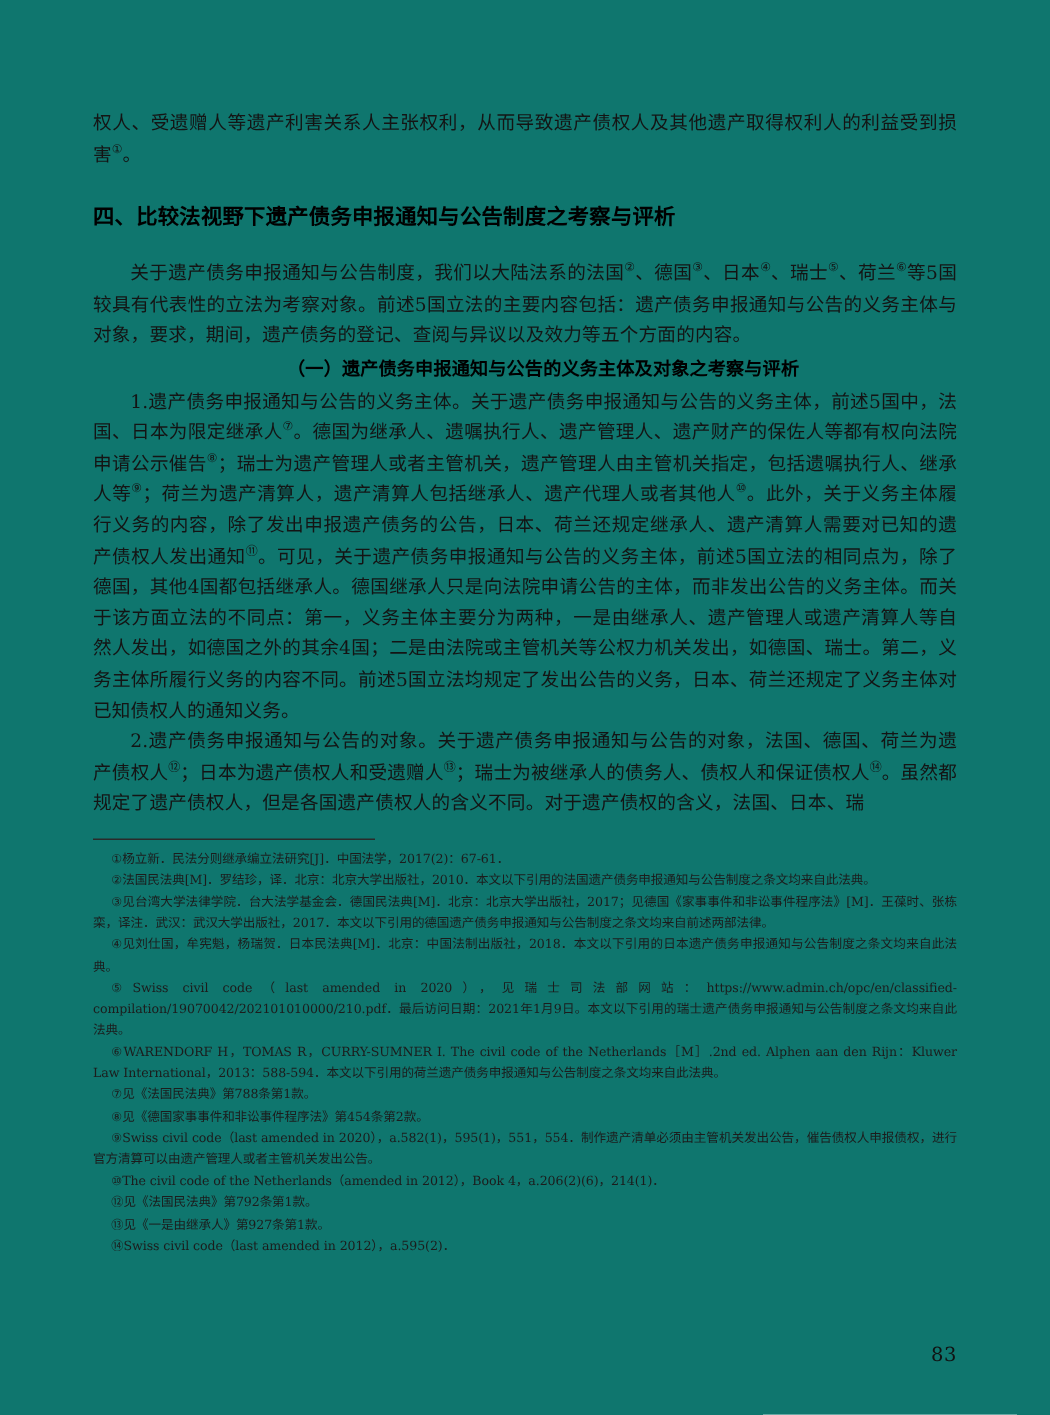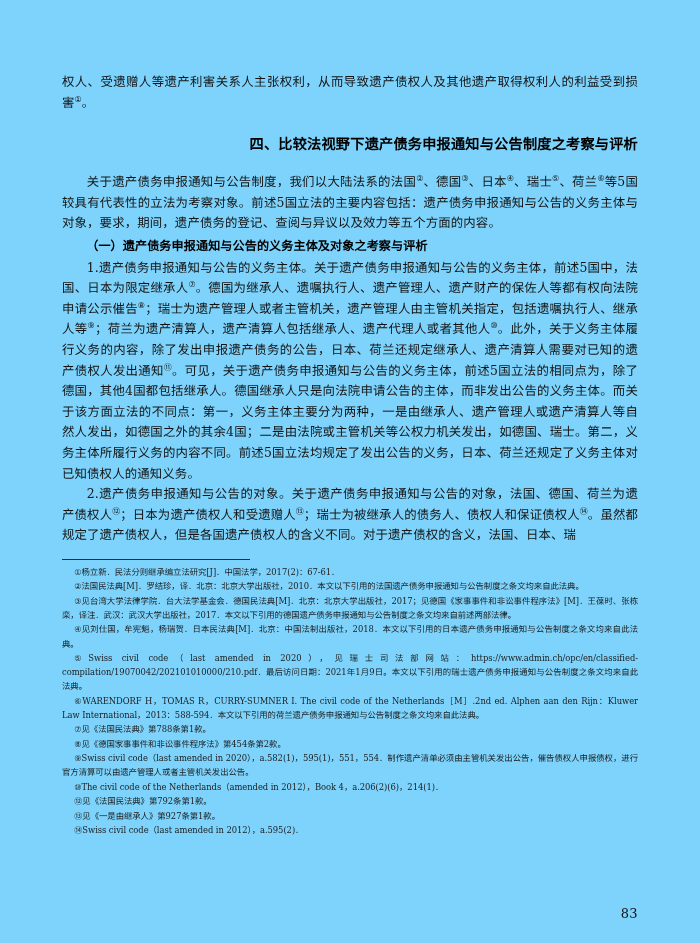--- a/index.html
+++ b/index.html
@@ -15,61 +15,62 @@
     font-family: "DejaVu Serif", "Liberation Serif", serif;
     color: #1a1a1a;
     position: relative;
   }
   .page {
     position: relative;
     width: 700px;
     height: 943px;
     box-sizing: border-box;
     padding: 72px 62px 40px 62px;
-    background: #7dd3fc;
+    background: #0f766e;
   }
 
   
   .body-text {
     font-size: 12.4px;
     line-height: 20.6px;
     text-align: justify;
     text-justify: inter-ideograph;
     letter-spacing: 0.15px;
     margin: 0;
     color: #141414;
   }
   .indent-2 { text-indent: 2em; }
 
   .para-continue {
     margin: 0 0 0 0;
   }
 
   
   .section-heading {
-    text-align: right;
-    font-family: Liberation Mono, monospace;
+    text-align: left;
+    font-family: Liberation Sans, sans-serif;
     font-weight: bold;
     font-size: 14.2px;
     line-height: 22px;
     letter-spacing: 0.2px;
     margin: 21px 0 16px 0;
     color: #000;
   }
 
   
   .sub-heading {
     font-family: "DejaVu Sans", "Liberation Sans", sans-serif;
     font-weight: bold;
     font-size: 12.1px;
     line-height: 20.6px;
     letter-spacing: 0.1px;
     text-indent: 2em;
     margin: 2px 0 1px 0;
     color: #000;
+    text-align: center;
   }
 
   
   sup.fn {
     font-size: 8px;
     vertical-align: super;
     line-height: 0;
     letter-spacing: 0;
     font-family: "DejaVu Sans", "Liberation Sans", sans-serif;
   }
@@ -99,21 +100,21 @@
   }
   .footnote .latin {
     font-family: "DejaVu Serif", "Liberation Serif", serif;
     letter-spacing: -0.05px;
   }
 
   
   .page-number {
     position: absolute;
     right: 62px;
-    bottom: 22px;
+    bottom: 32px;
     font-size: 13px;
     font-family: "DejaVu Serif", "Liberation Serif", serif;
     color: #111;
     letter-spacing: 0.4px;
   }
 </style>
 </head>
 <body>
 
 <div class="page">

